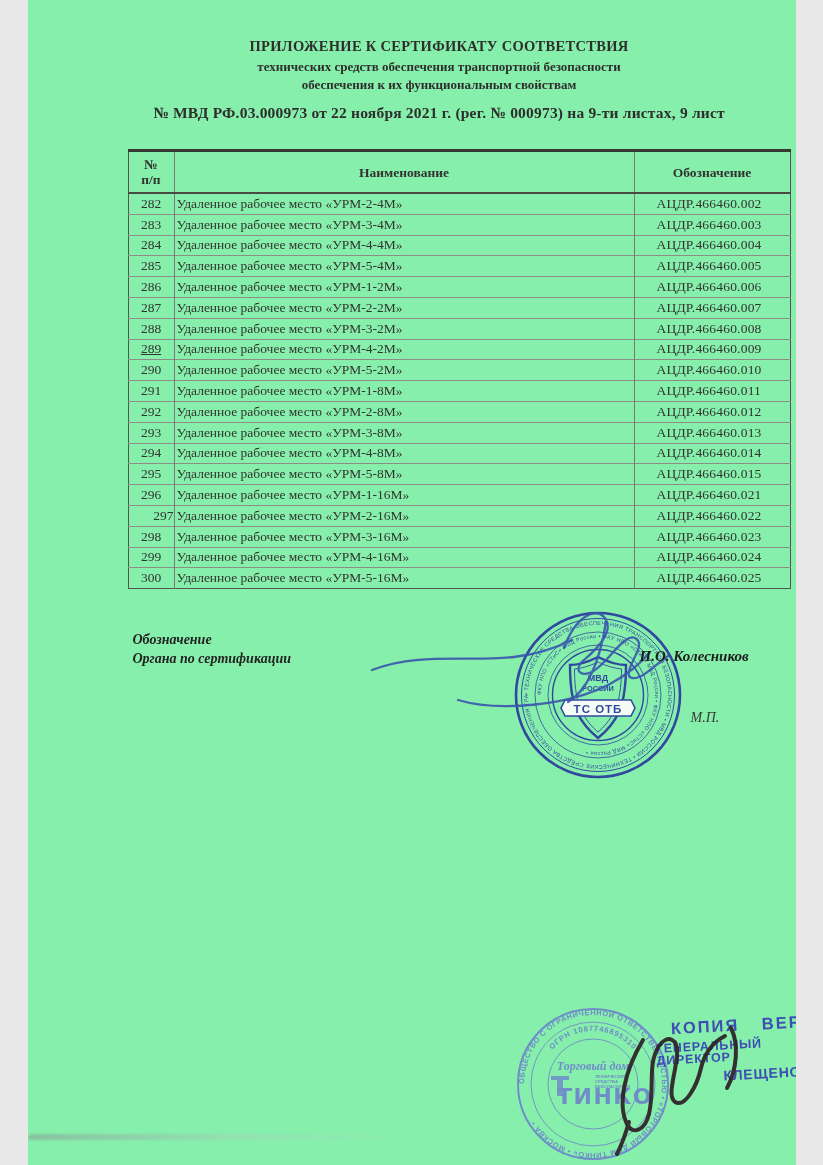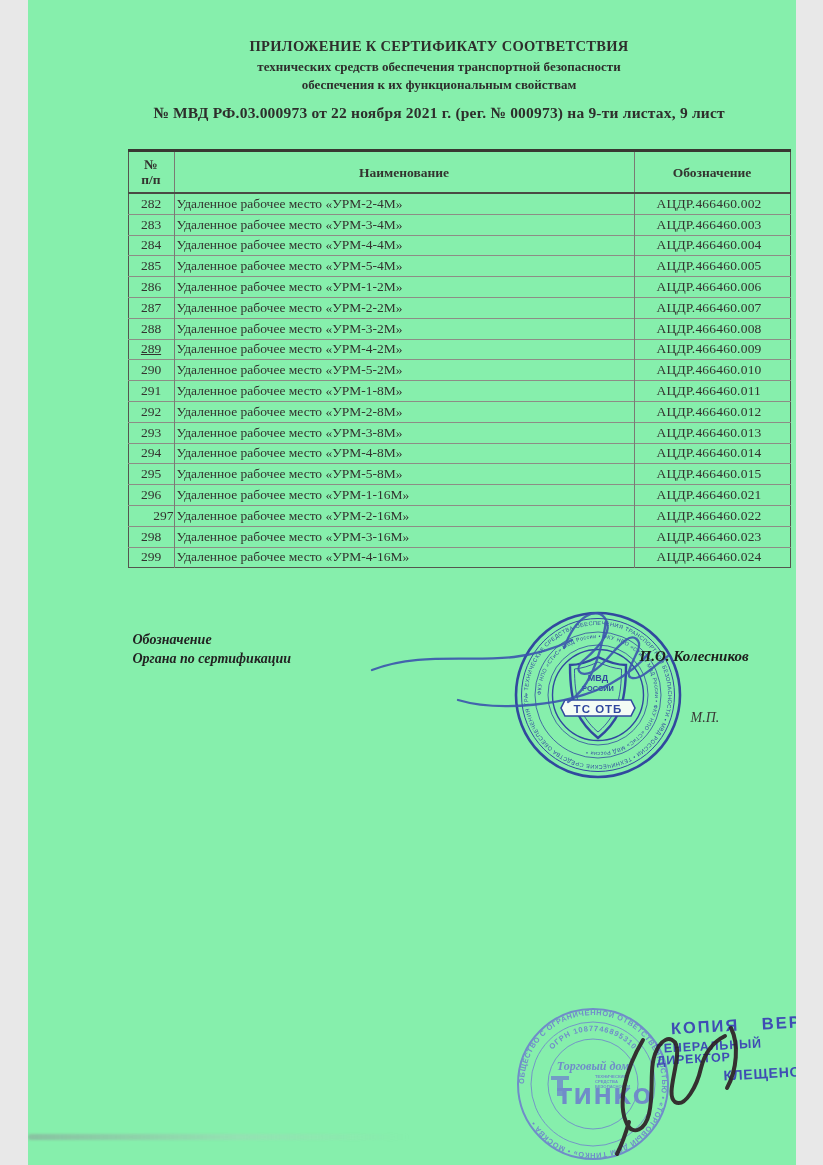--- a/index.html
+++ b/index.html
@@ -203,20 +203,25 @@
           <td class="cell-name">Удаленное рабочее место «УРМ-3-16М»</td>
           <td class="cell-code">АЦДР.466460.023</td>
         </tr>
 
         <tr>
           <td class="cell-num col-num" style="border-left:none; text-align:center;">299</td>
           <td class="cell-name">Удаленное рабочее место «УРМ-4-16М»</td>
           <td class="cell-code">АЦДР.466460.024</td>
         </tr>
 
+        <tr>
+          <td class="cell-num col-num" style="border-left:none; text-align:center;">300</td>
+          <td class="cell-name">Удаленное рабочее место «УРМ-5-16М»</td>
+          <td class="cell-code">АЦДР.466460.025</td>
+        </tr>
       </tbody>
   </table>
 
   <div class="role">
     <div>Обозначение</div>
     <div>Органа по сертификации</div>
   </div>
   <div class="signer-name">П.О. Колесников</div>
   <div class="mp">М.П.</div>
 

